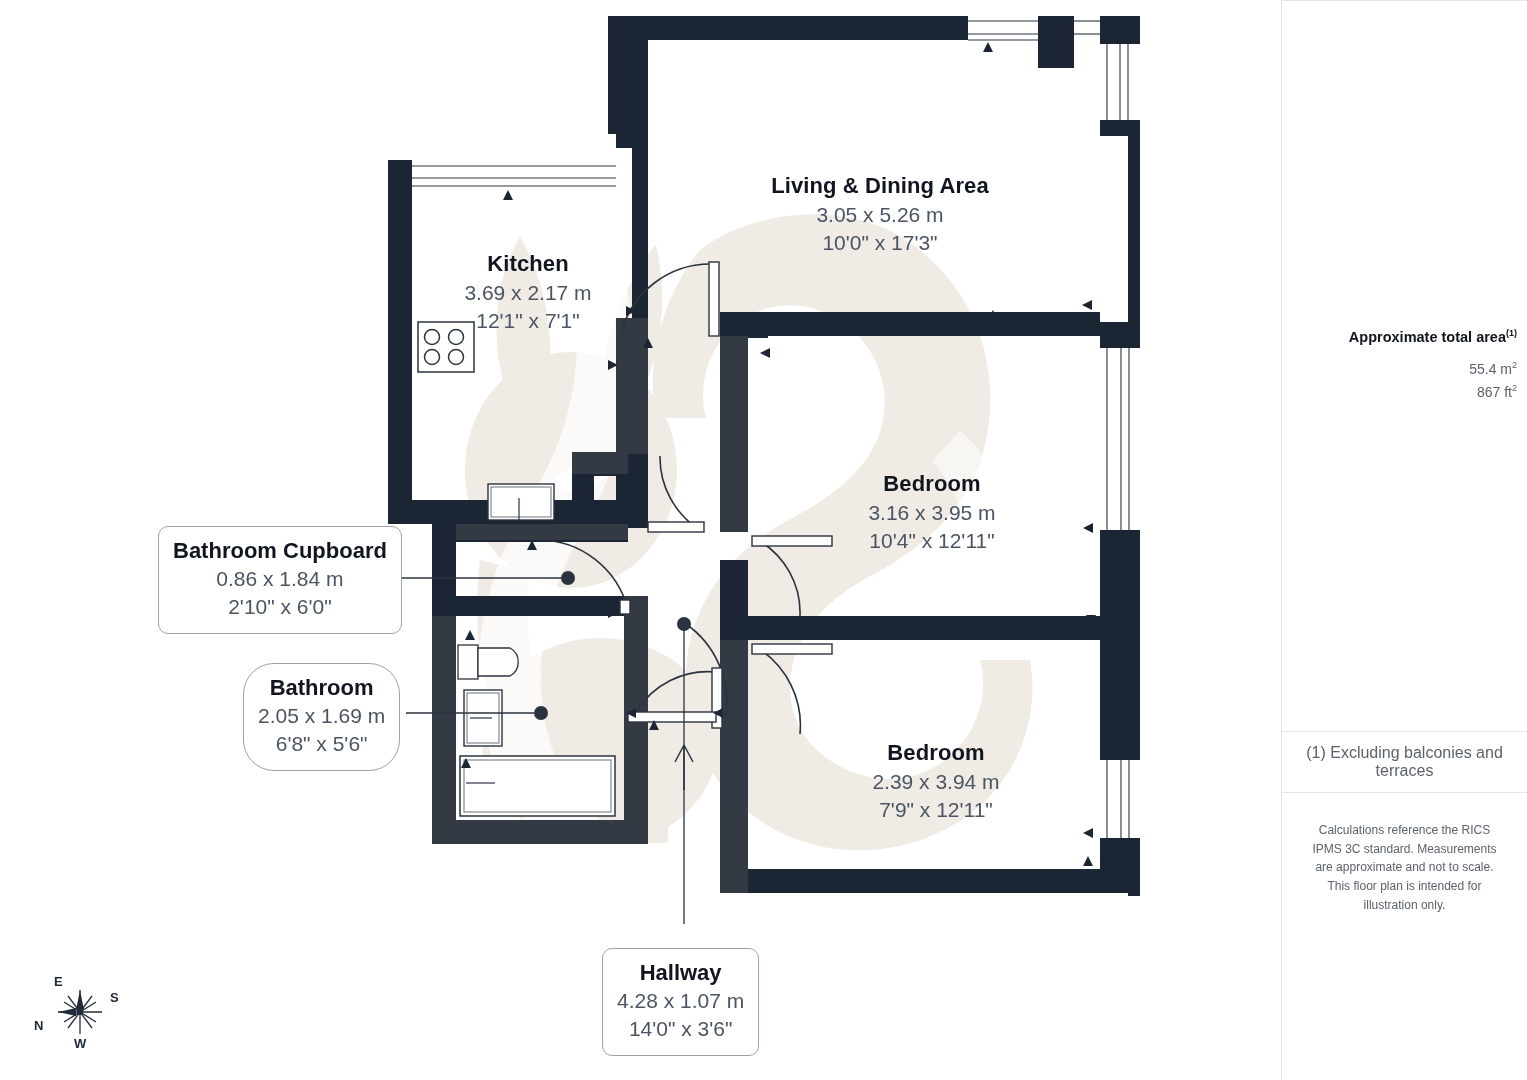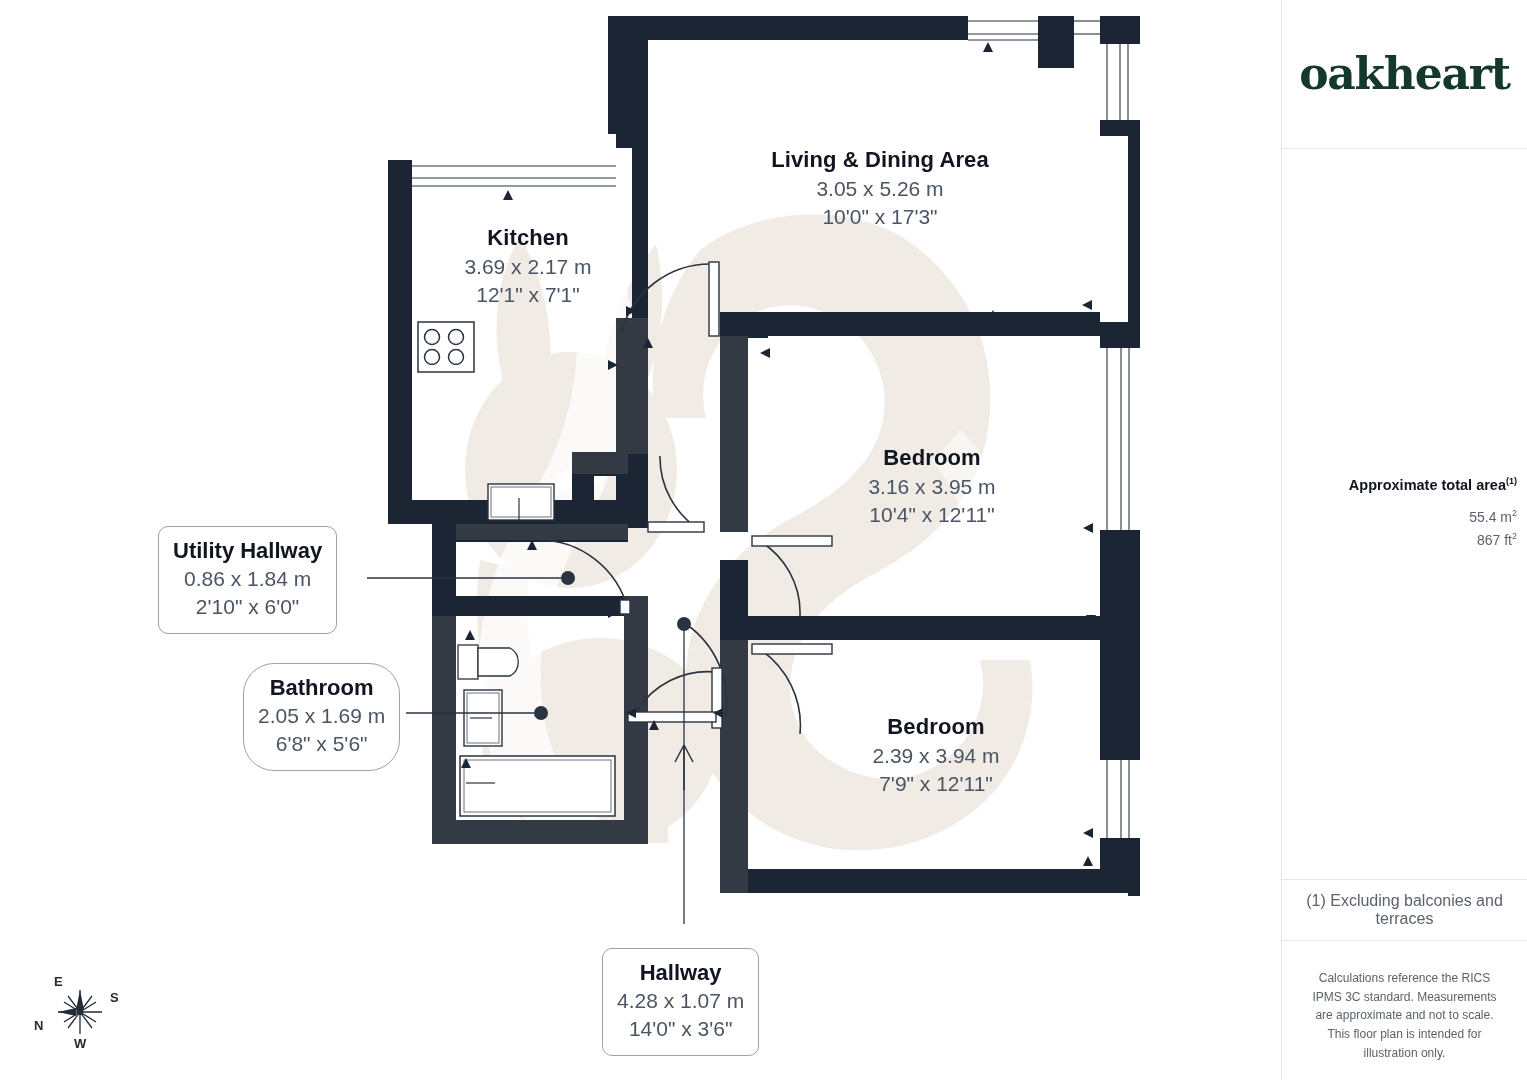--- a/index.html
+++ b/index.html
@@ -26,20 +26,21 @@
     overflow: hidden;
   }
   #plan-svg { position: absolute; left: 0; top: 0; }
 
   
   .room-label {
     position: absolute;
     text-align: center;
     white-space: nowrap;
     pointer-events: none;
+    margin-top: 26px;
   }
   .room-label .rl-name {
     font-size: 22px;
     font-weight: bold;
     color: #10151f;
     letter-spacing: .1px;
     line-height: 1.3;
   }
   .room-label .rl-dim {
     font-size: 21px;
@@ -422,21 +423,21 @@
       <div class="rl-dim">10'4" x 12'11"</div>
     </div>
 
     <div class="room-label" style="left:936px; top:713px; transform:translateX(-50%);">
       <div class="rl-name">Bedroom</div>
       <div class="rl-dim">2.39 x 3.94 m</div>
       <div class="rl-dim">7'9" x 12'11"</div>
     </div>
 
     <div class="callout" style="left:158px; top:526px;">
-      <div class="rl-name">Utility Hallway</div>
+      <div class="rl-name">Bathroom Cupboard</div>
       <div class="rl-dim">0.86 x 1.84 m</div>
       <div class="rl-dim">2'10" x 6'0"</div>
     </div>
 
     <div class="callout" style="left:243px; top:663px;border-radius:31px;">
       <div class="rl-name">Bathroom</div>
       <div class="rl-dim">2.05 x 1.69 m</div>
       <div class="rl-dim">6'8" x 5'6"</div>
     </div>
 
@@ -463,23 +464,20 @@
       <span class="compass-letter" style="left:30px; top:8px;">E</span>
       <span class="compass-letter" style="left:86px; top:24px;">S</span>
       <span class="compass-letter" style="left:10px; top:52px;">N</span>
       <span class="compass-letter" style="left:50px; top:70px;">W</span>
     </div>
 
   </div>
 
   <div id="sidebar">
 
-    <div id="logo-cell">
-      <span id="logo-text">oakheart</span>
-    </div>
     <div class="sb-sep"></div>
 
     <div id="area-cell">
       <div id="area-title">
         <span>Approximate total area</span><sup>(1)</sup>
       </div>
       <div class="area-val">
         <span>55.4 m</span><sup>2</sup>
       </div>
       <div class="area-val">

